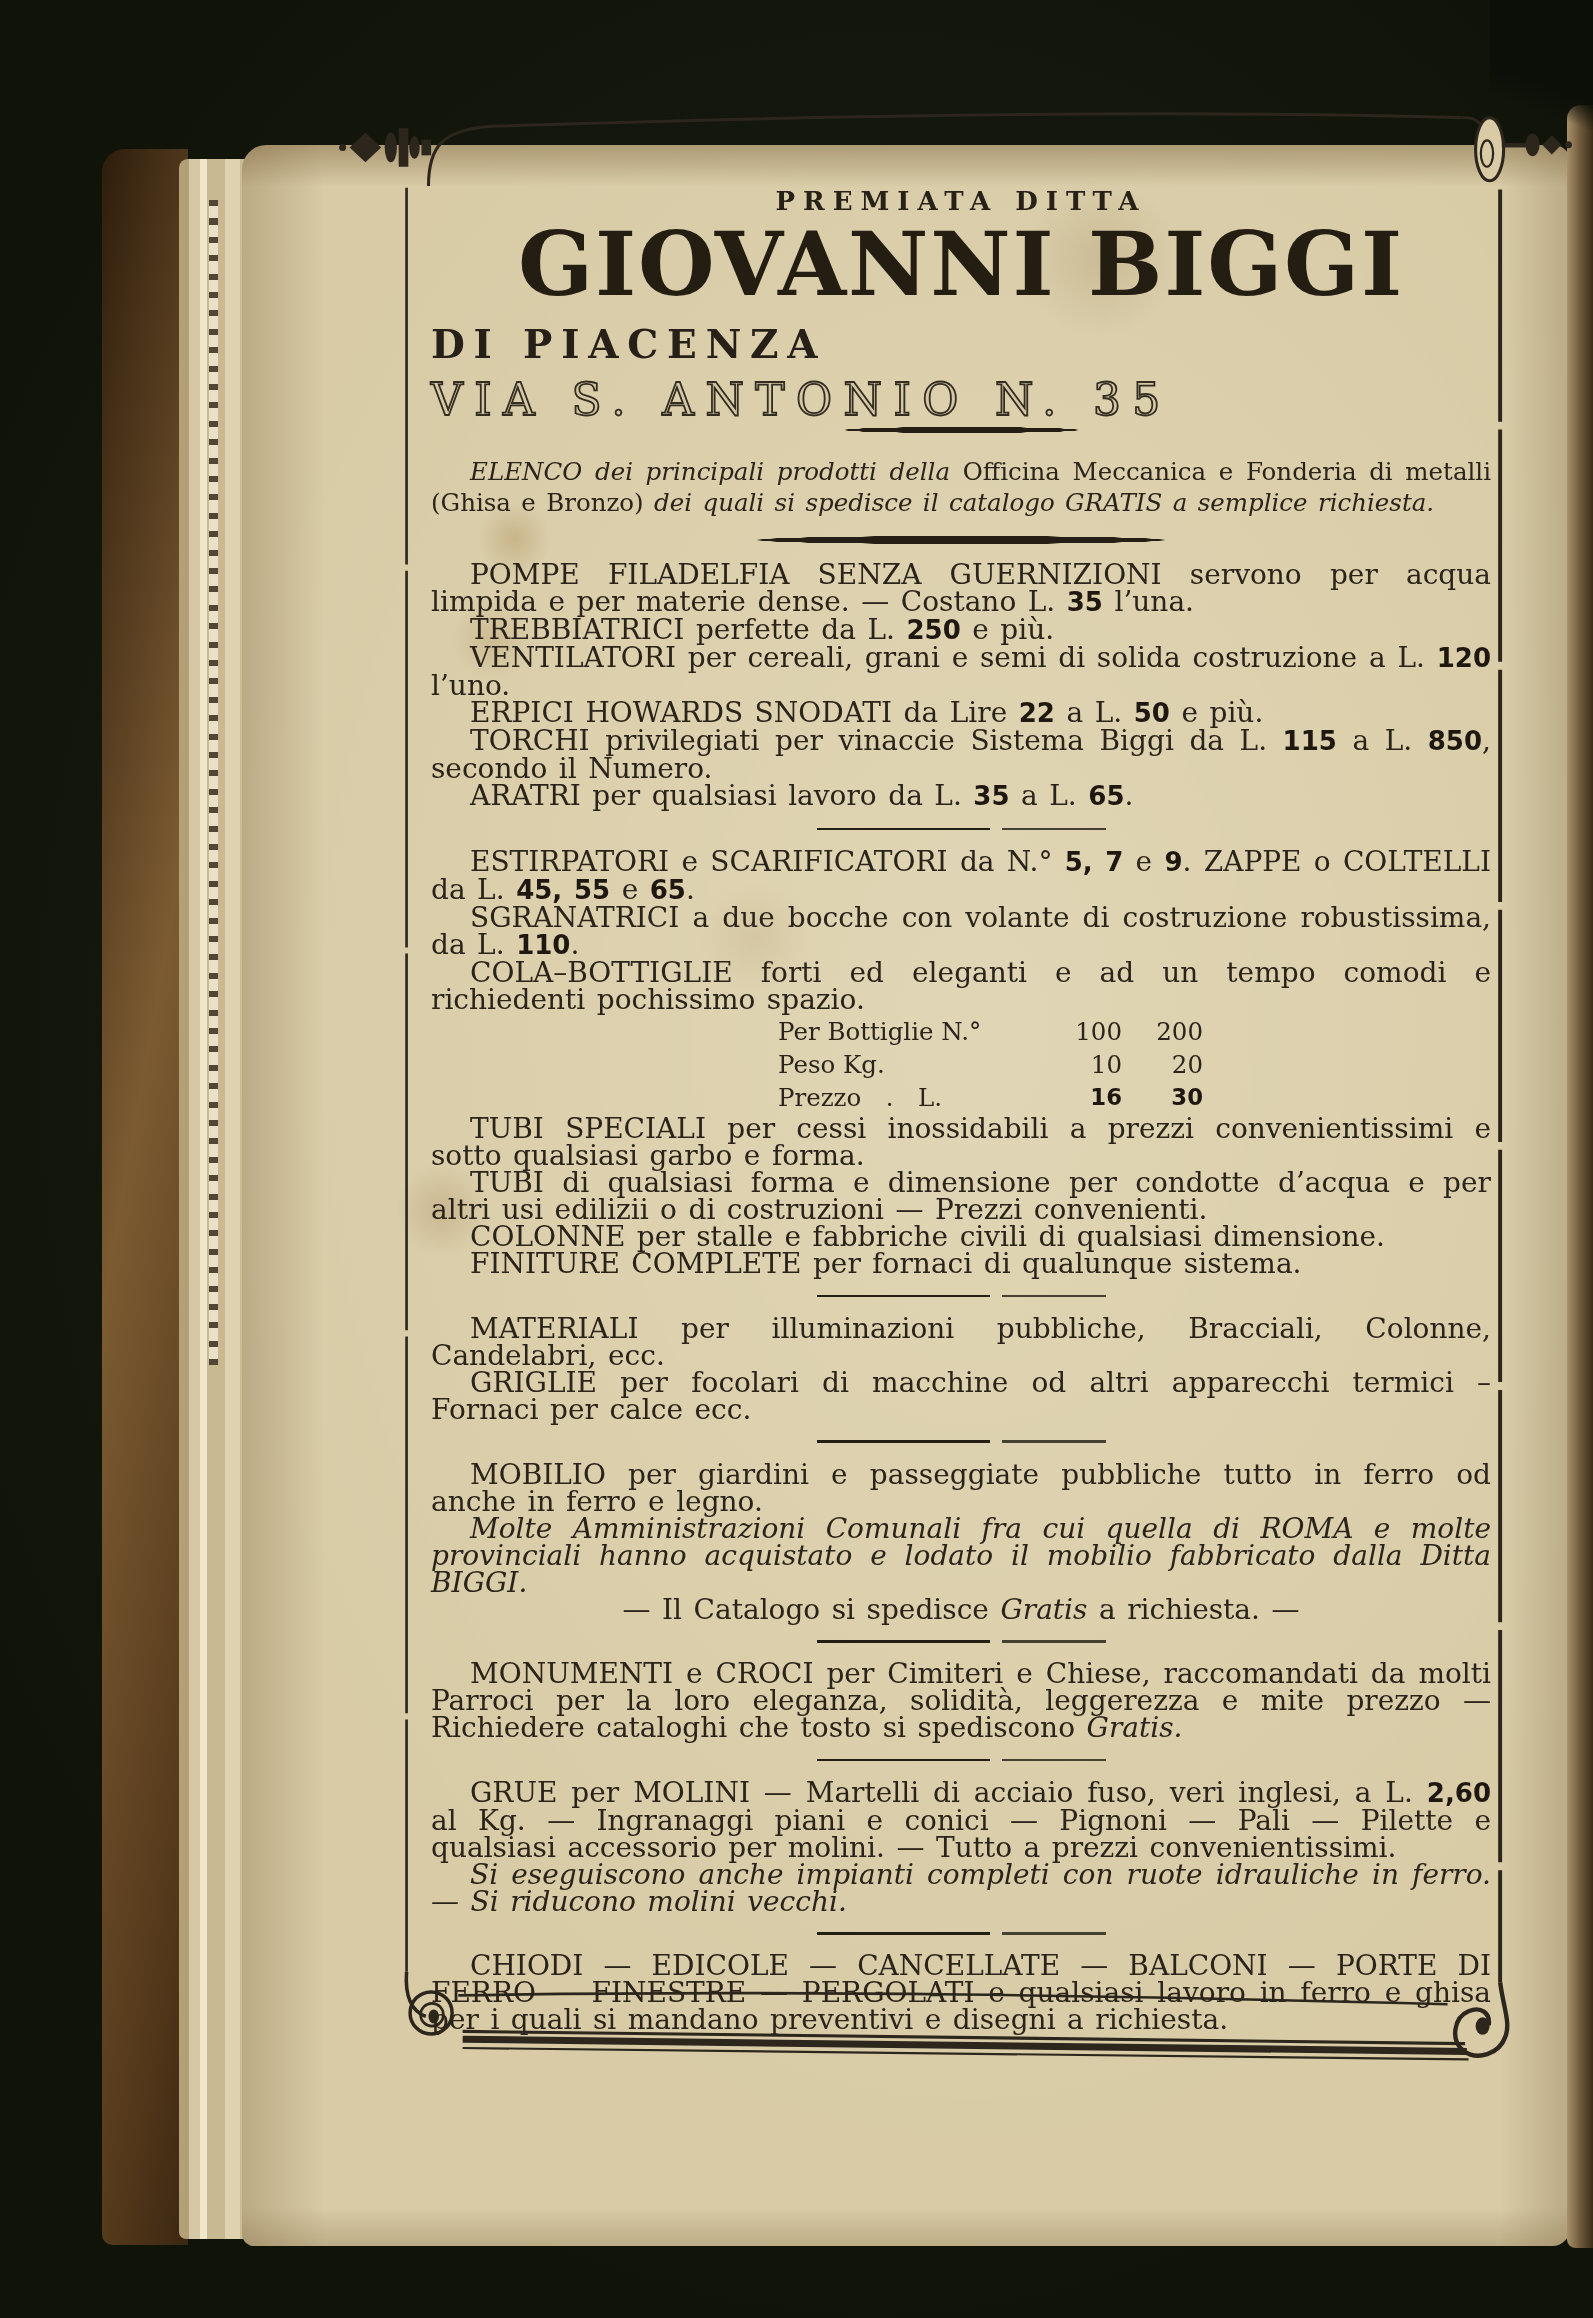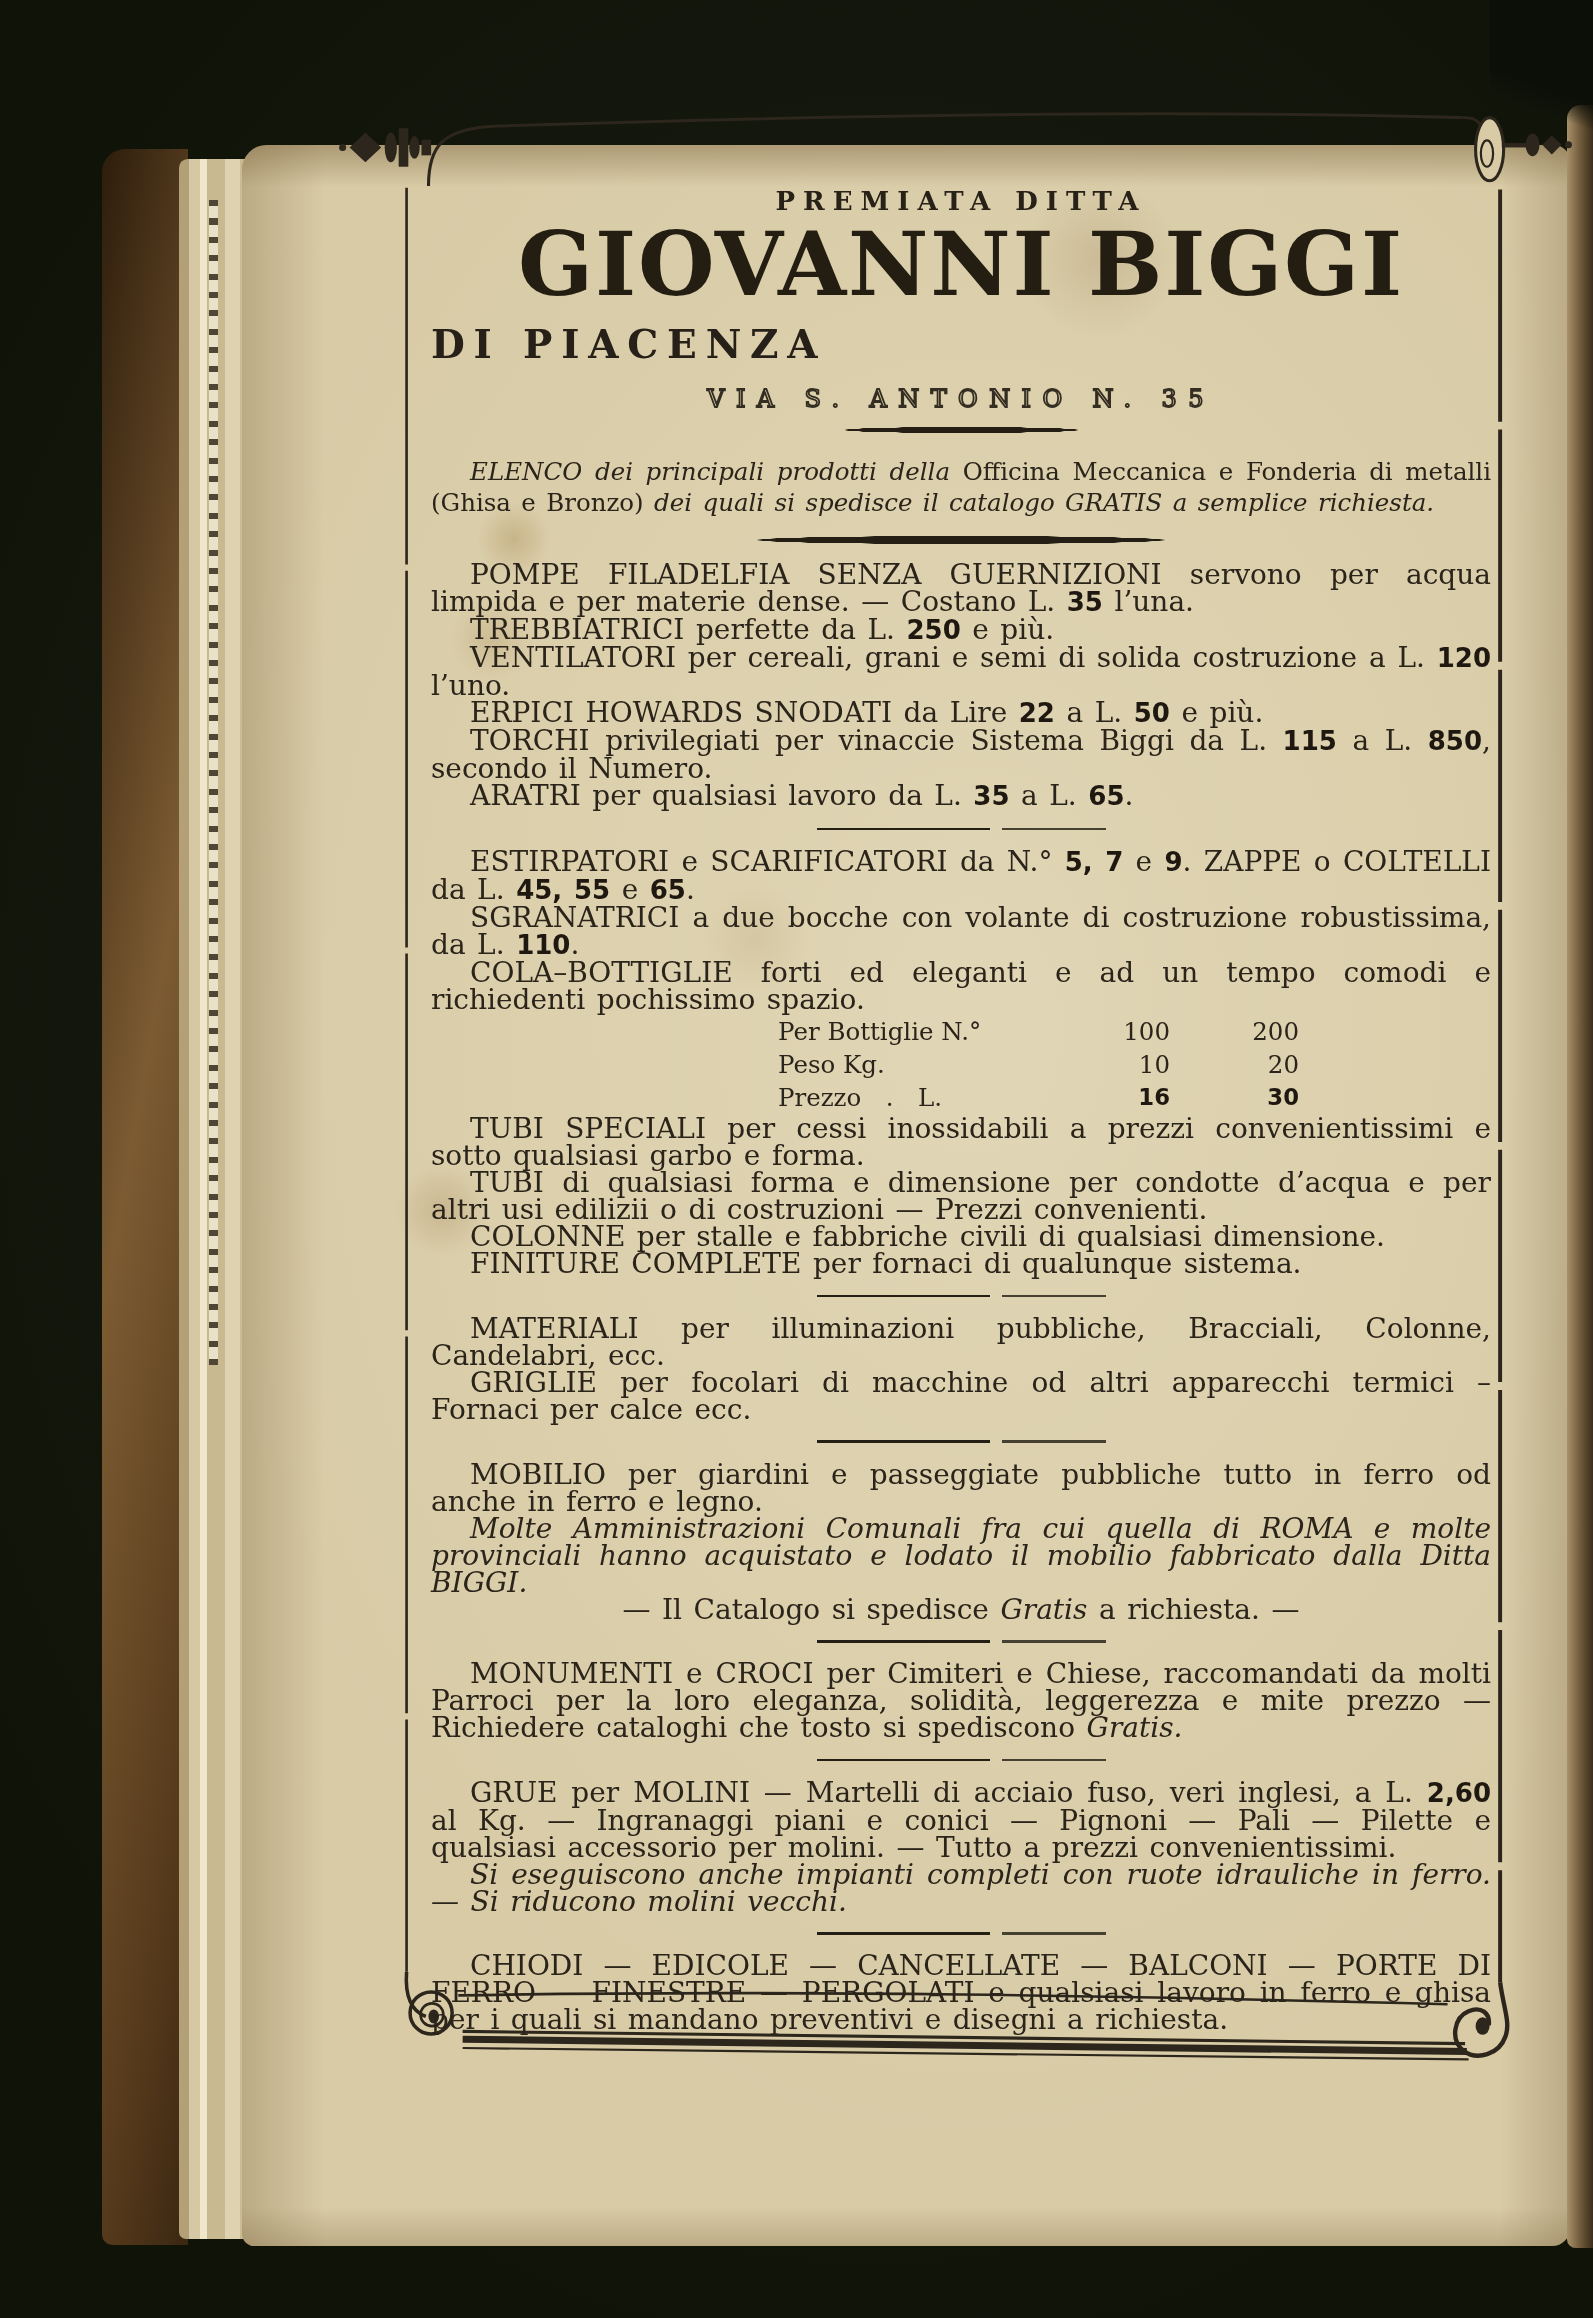--- a/index.html
+++ b/index.html
@@ -42,35 +42,35 @@
   
   .frame{position:absolute;inset:0;width:1593px;height:2319px;pointer-events:none;}
   
   .content{position:absolute;left:431px;top:179px;width:1060px;color:#2b241a;}
   .tagline{margin-top:8.8px;text-align:center;font-weight:700;font-size:26px;line-height:26px;
     letter-spacing:8px;color:#272118;}
   .title{margin-top:6px;text-align:center;font-weight:700;font-size:88px;line-height:88px;
     letter-spacing:1.8px;color:#241d12;white-space:nowrap;}
   .subtitle{margin-top:16px;text-align:left;font-weight:700;font-size:39px;line-height:40px;
     letter-spacing:8.8px;color:#272018;}
-  .address{margin-top:17.5px;text-align:center;font-size:24px;line-height:37px;letter-spacing:11.4px;
+  .address{margin-top:17.5px;text-align:left;font-size:44px;line-height:37px;letter-spacing:11.4px;
     color:#d4c8a6;-webkit-text-stroke:1.8px #342d21;white-space:nowrap;}
   .para{margin:0;font-size:28px;line-height:27px;text-align:justify;text-indent:39px;
     word-spacing:2.6px;}
   .para.intro{font-size:24.5px;line-height:31px;margin-top:23px;}
   .para.center{text-align:center;text-indent:0;}
   .para .b{font-weight:700;font-family:"DejaVu Sans","Liberation Sans",sans-serif;font-size:.93em;color:#1e1810;}
   .para .i{font-style:italic;}
   .divider{height:2.6px;width:289px;margin:17.5px auto 17.5px;
     background:linear-gradient(90deg,#241e14 0 60%, rgba(36,30,20,0) 60% 64%, #45402f 64% 100%);}
   .divider.spindle{width:412px;height:8px;background:radial-gradient(ellipse closest-side,#241e14 97%,rgba(36,30,20,0));}
   .divider.small{width:237px;height:6.1px;margin:8.8px auto 0;
     background:radial-gradient(ellipse closest-side,#241e14 97%,rgba(36,30,20,0));}
   .price-table{margin:1.8px 0 1.8px 347px;font-size:24.5px;line-height:33px;}
-  .pt-row{display:flex;gap:48px;}
+  .pt-row{display:flex;}
   .pt-label{width:263px;}
   .pt-num{width:81px;text-align:right;}
   .pt-num.b{font-weight:700;font-family:"DejaVu Sans","Liberation Sans",sans-serif;font-size:.93em;color:#1e1810;}
 </style>
 </head>
 <body>
 
 <div class="stage">
   <div class="edge-leather"></div>
   <div class="edge-pages"></div>

